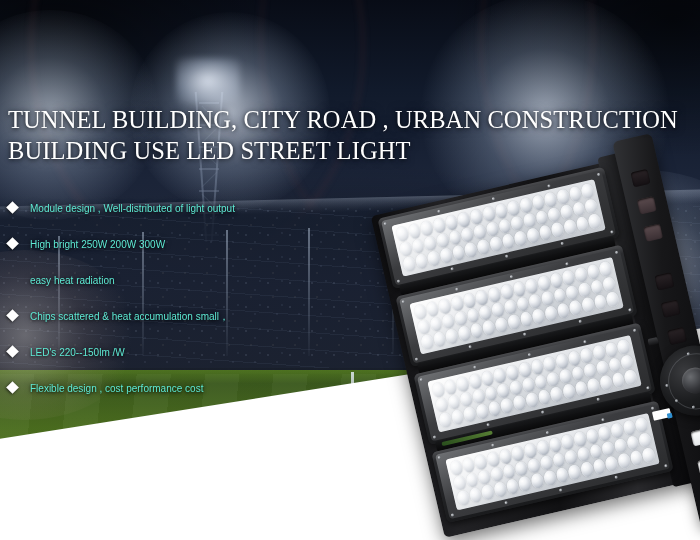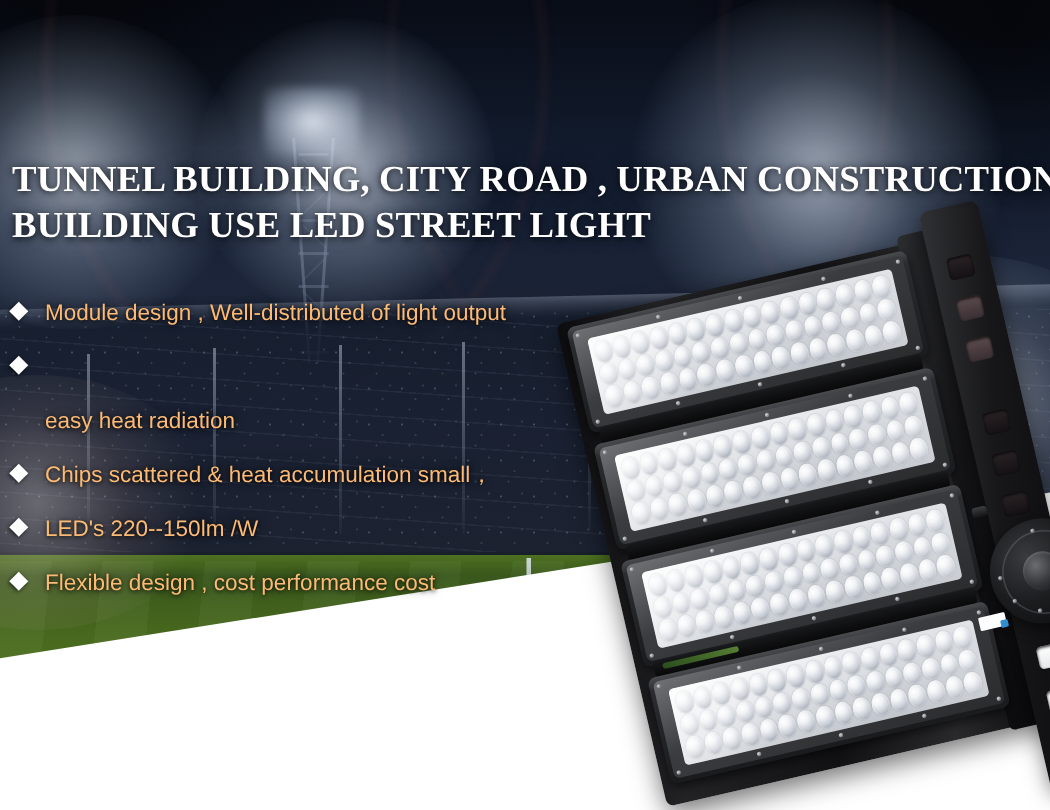--- a/index.html
+++ b/index.html
@@ -128,36 +128,36 @@
     background:#41a3db;
     clip-path:polygon(0% 36%, 100% 0%, 100% 74%);
   }
 
   
   .headline{
     position:absolute;left:8px;top:104px;width:690px;
     color:#ffffff;
     font-family:"Liberation Serif",serif;
     font-size:24.5px;
-    font-weight:700;
+    font-weight:400;
     line-height:31px;
     letter-spacing:.1px;
     text-shadow:0 1px 4px rgba(0,0,0,.75), 0 0 10px rgba(10,20,40,.6);
     white-space:nowrap;
   }
   .headline .l2{display:block;}
 
   .features{
     position:absolute;left:8px;top:200px;width:420px;
     list-style:none;margin:0;padding:0;
   }
   .feature{
     position:relative;
-    color:#fdba74;
-    font-size:15px;
+    color:#5eead4;
+    font-size:10px;
     line-height:18px;
     height:36px;
     padding-left:22px;
     text-shadow:0 1px 3px rgba(0,0,0,.85), 0 0 7px rgba(0,0,0,.45);
     white-space:nowrap;
   }
   .feature .dia{
     position:absolute;left:0;top:3px;
     width:9px;height:9px;
     background:#ffffff;
@@ -689,20 +689,21 @@
     <span class="l2">BUILDING USE LED STREET LIGHT</span>
   </div>
 
   <ul class="features">
     <li class="feature">
       <span class="dia"></span>
       <span>Module design , Well-distributed of light output</span>
     </li>
     <li class="feature">
       <span class="dia"></span>
+      <span>High bright  250W  200W 300W</span>
     </li>
     <li class="feature cont">
       
       <span>easy heat radiation</span>
     </li>
     <li class="feature">
       <span class="dia"></span>
       <span>Chips scattered &amp; heat accumulation small，</span>
     </li>
     <li class="feature">

